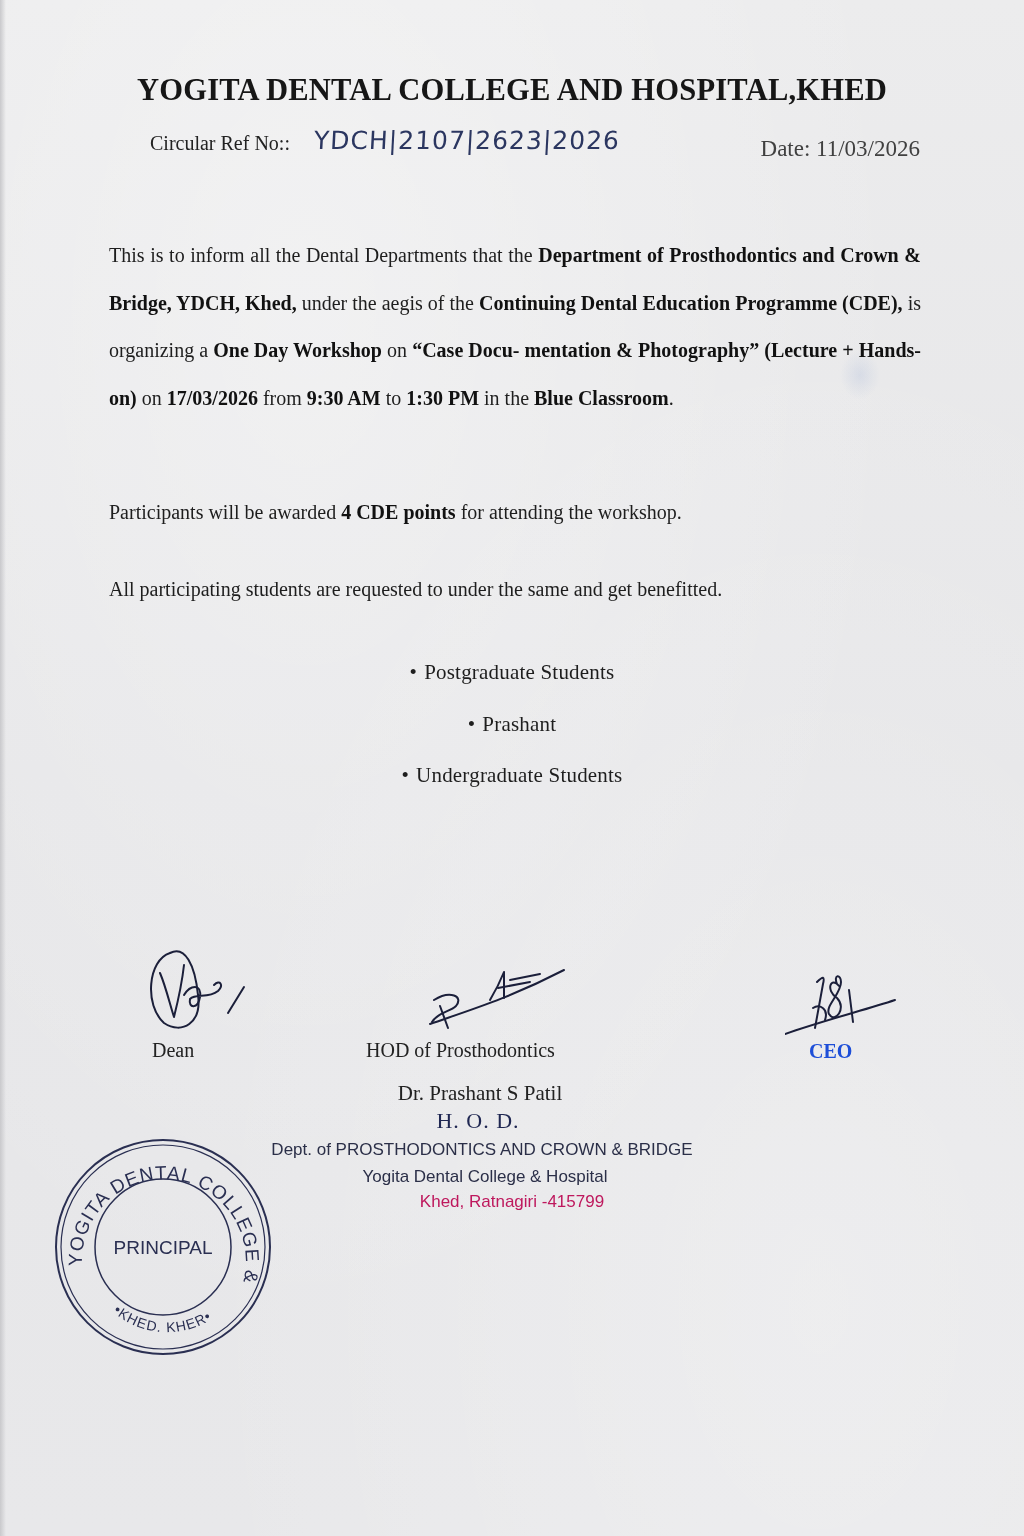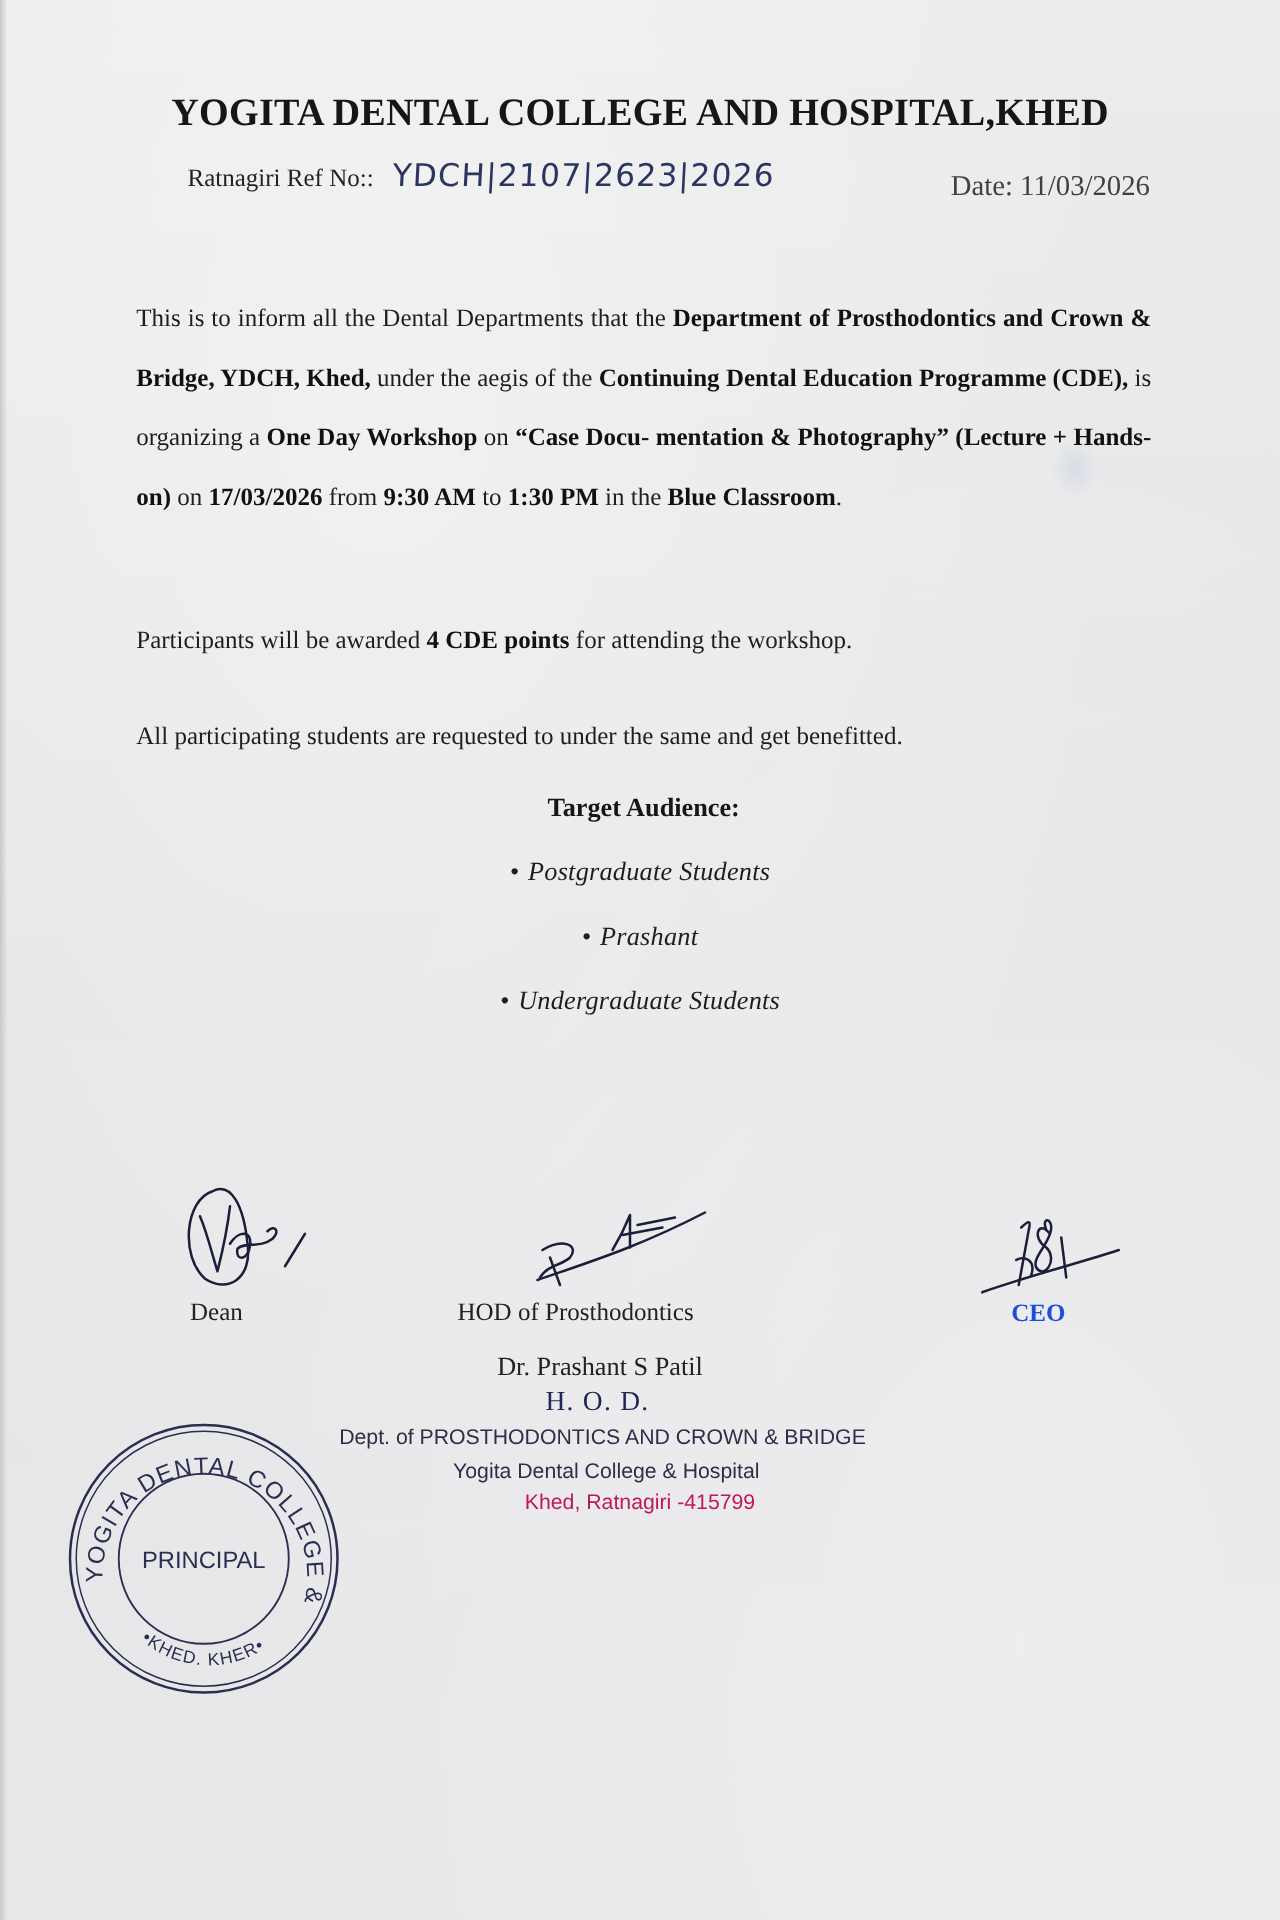--- a/index.html
+++ b/index.html
@@ -97,21 +97,20 @@
     .audience-title {
       font-weight: bold;
       font-size: 21px;
       color: #161616;
       margin-left: 6px;
     }
     .audience-list {
       list-style: none;
       margin: 16px;
       padding: 0;
-      font-style: italic;
     }
     .audience-list li {
       font-size: 21px;
       color: #1e1e1e;
       height: 51.5px;
       line-height: 28px;
       letter-spacing: 0.2px;
     }
     .audience-list li:first-child { margin-top: 24px; }
     .bullet { margin-right: 7px; }
@@ -196,31 +195,30 @@
   </style>
 </head>
 <body>
 
 <div class="paper-edge"></div>
 <div class="smudge"></div>
 
 <div class="header-title">YOGITA DENTAL COLLEGE AND HOSPITAL,KHED</div>
 
 <div class="ref-row">
-  <span class="ref-label">Ratnagiri Ref No::</span>
+  <span class="ref-label">Circular Ref No::</span>
   <span class="ref-value">YDCH|2107|2623|2026</span>
   <span class="date">Date: 11/03/2026</span>
 </div>
 
 <p class="body-para para-main" id="para-main" style="margin:0;"><span>This is to inform all the Dental Departments that the </span><b>Department of Prosthodontics and Crown &amp; Bridge, YDCH, Khed,</b><span> under the aegis of the </span><b>Continuing Dental Education Programme (CDE),</b><span> is organizing a </span><b>One Day Workshop</b><span> on </span><b>“Case Docu- mentation &amp; Photography” (Lecture + Hands-on)</b><span> on </span><b>17/03/2026</b><span> from </span><b>9:30 AM</b><span> to </span><b>1:30 PM</b><span> in the </span><b>Blue Classroom</b><span>.</span></p>
 <p class="body-para para-points" id="para-points" style="margin:0;"><span>Participants will be awarded </span><b>4 CDE points</b><span> for attending the workshop.</span></p>
 <p class="body-para para-request" style="margin:0;">All participating students are requested to under the same and get benefitted.</p>
 
 <div class="audience">
-  <div class="audience-title">Target Audience:</div>
   <ul class="audience-list">
     <li><span class="bullet">•</span><span>Postgraduate Students</span></li>
     <li><span class="bullet">•</span><span>Prashant</span></li>
     <li><span class="bullet">•</span><span>Undergraduate Students</span></li>
   </ul>
 </div>
 
 <svg class="signature sig-dean" width="120" height="100" viewBox="0 0 120 100">
   <g fill="none" stroke="#1b1f3a" stroke-width="2" stroke-linecap="round" stroke-linejoin="round">
     <path d="M30 18 C 8 25, 4 70, 24 88 C 42 100, 62 88, 58 60 C 55 30, 45 10, 30 18"></path>

